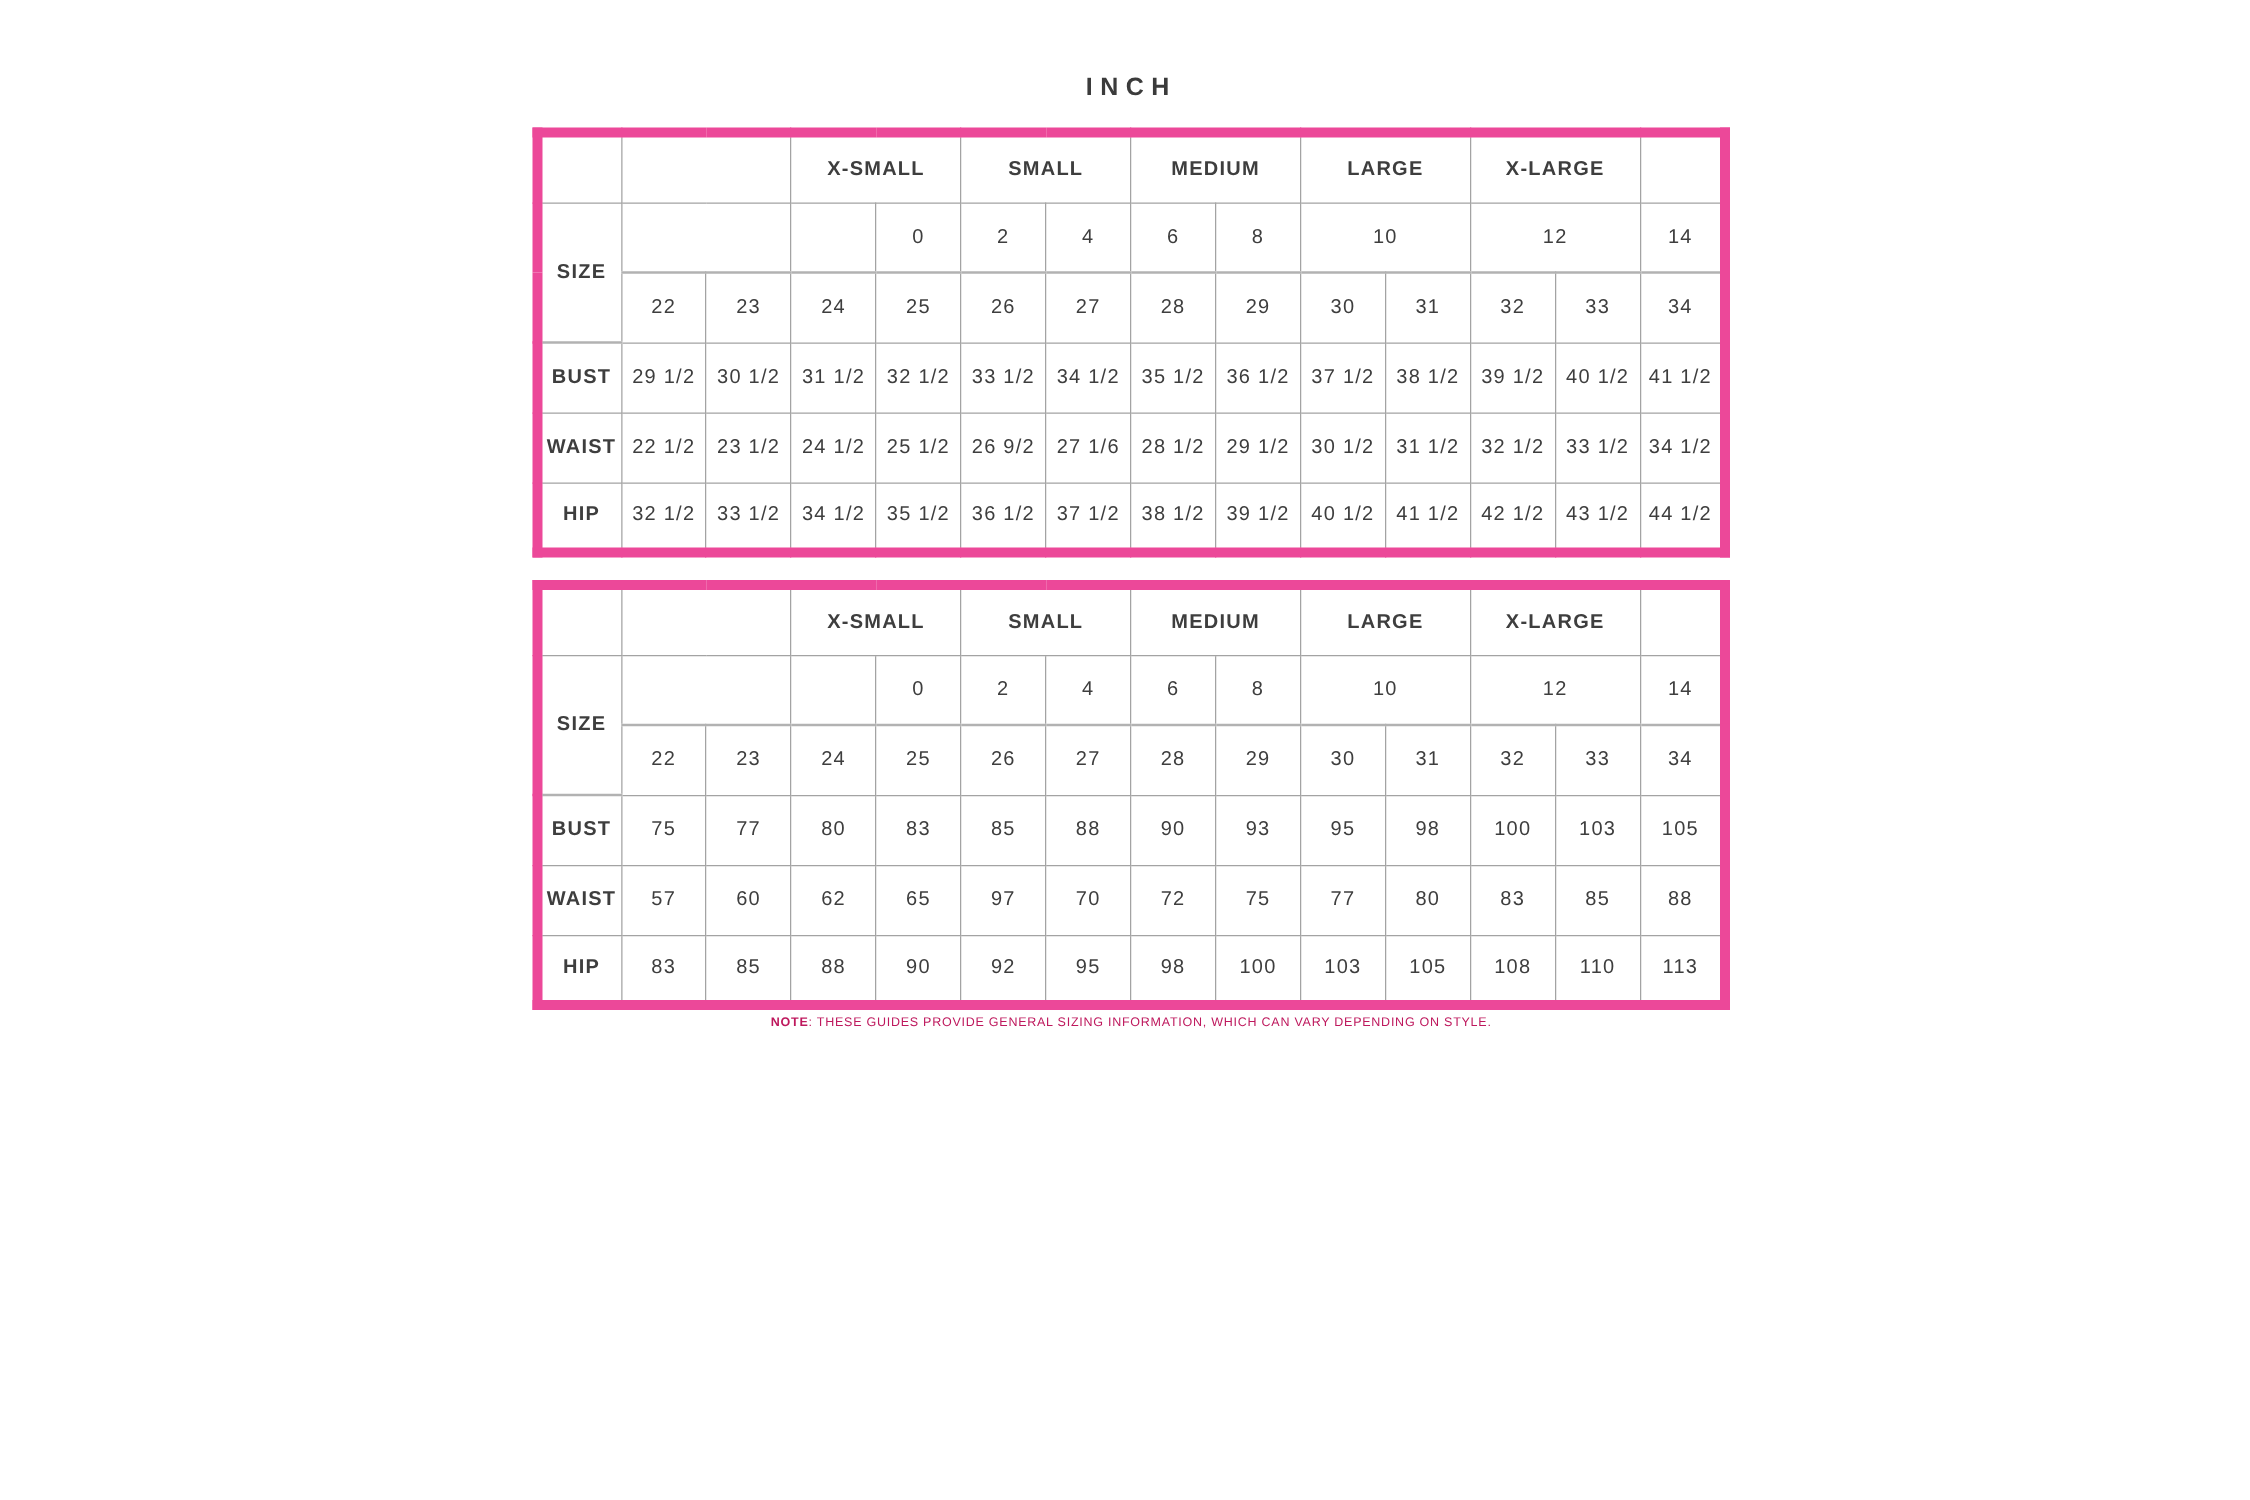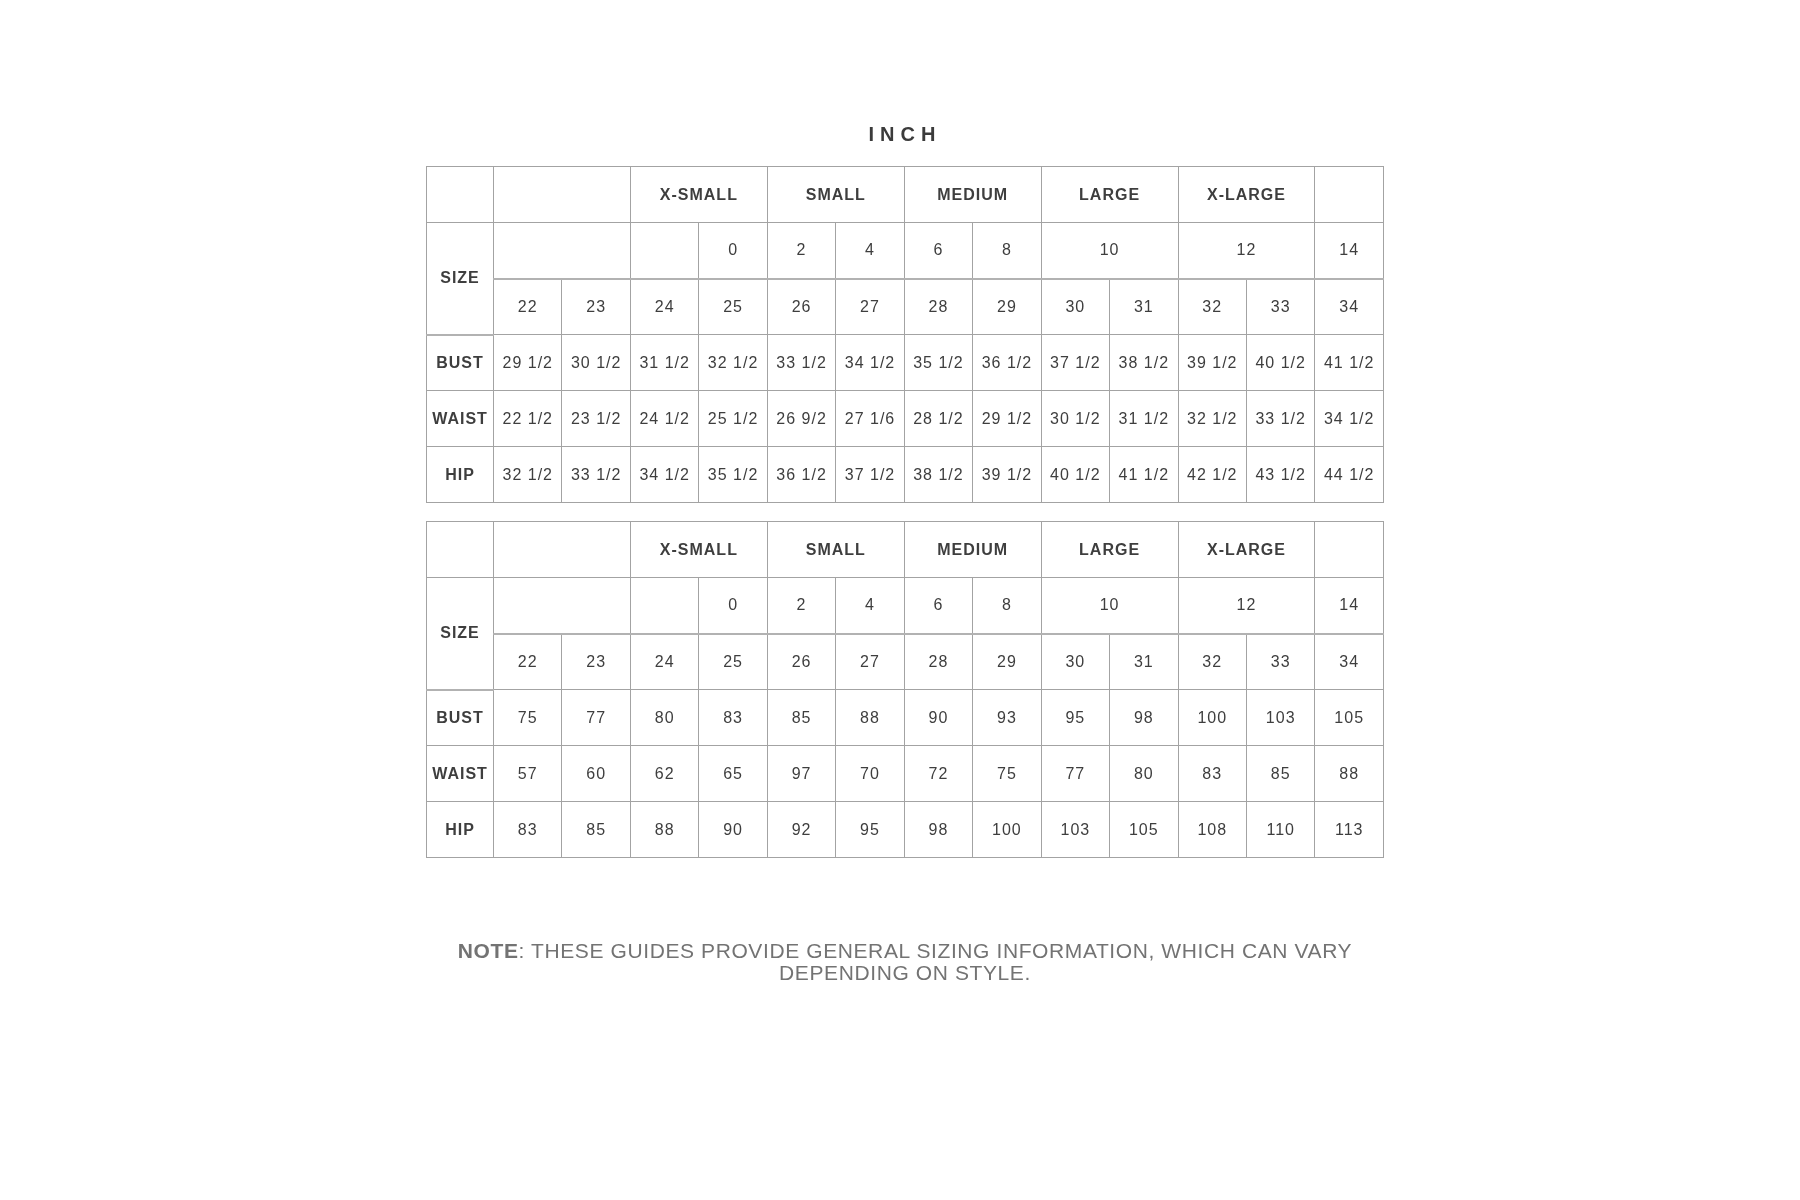--- a/index.html
+++ b/index.html
@@ -14,29 +14,29 @@
 
   .table-title {
     text-align: center;
     font-weight: bold;
     font-size: 20px;
     letter-spacing: 6px;
     color: #3b3b3b;
     height: 28px;
     line-height: 28px;
   }
-  .title-inch { margin-top: 120px; }
+  .title-inch { margin-top: 56px; }
   .title-cm   { margin-top: 102px; }
 
   table.size-table {
     border-collapse: collapse;
     table-layout: fixed;
     width: 958px;
     margin-top: 18px;
-    border: 1px solid #ec4899;
+    border: 8px solid #ec4899;
   }
   table.size-table td {
     border: 1px solid #a3a3a3;
     height: 56px;
     text-align: center;
     vertical-align: middle;
     font-size: 16px;
     letter-spacing: 1px;
     color: #3e3e3e;
     padding: 0;
@@ -53,25 +53,24 @@
   }
   td.group-cell {
     font-weight: bold;
     font-size: 13px;
     letter-spacing: 2px;
     color: #333333;
   }
   tr.us-size-row td { border-bottom: 2px solid #b2b2b2; }
 
   .note {
-    margin-top: 82px;
     text-align: center;
-    font-size: 21px;
+    font-size: 10px;
     letter-spacing: 0.6px;
-    color: #737373;
+    color: #be185d;
     height: 22px;
     line-height: 22px;
   }
   .note .note-label { font-weight: bold; }
 </style>
 </head>
 <body>
 
 <div class="sheet">
   <div class="content">

